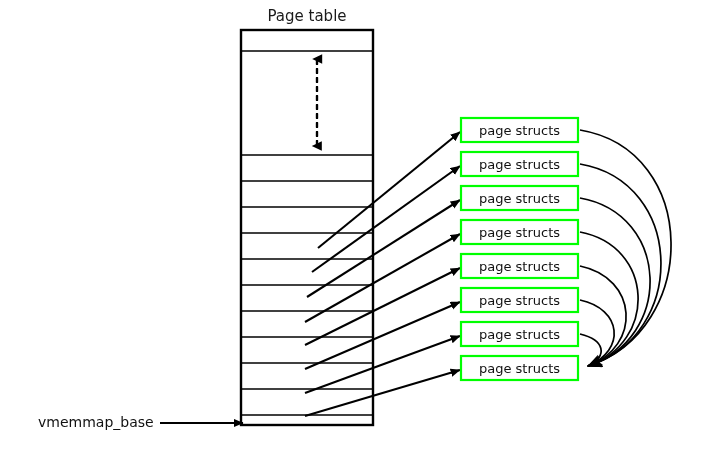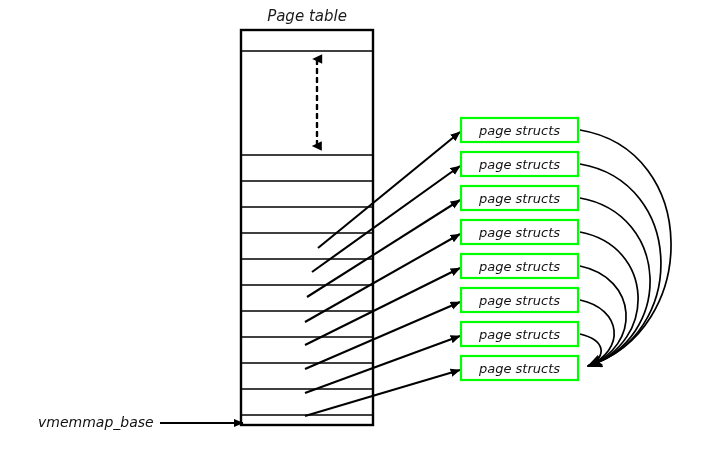--- a/index.html
+++ b/index.html
@@ -13,21 +13,20 @@
     height: 452px;
     position: relative;
     overflow: hidden;
     font-family: "DejaVu Sans", "Liberation Sans", sans-serif;
   }
   #diagram-root {
     position: absolute;
     left: 0; top: 0;
     width: 610px;
     height: 452px;
-    font-style: italic;
   }
   svg.canvas {
     position: absolute;
     left: 0; top: 0;
     width: 705px;
     height: 452px;
     display: block;
   }
   .diagram-title {
     font-size: 15px;

